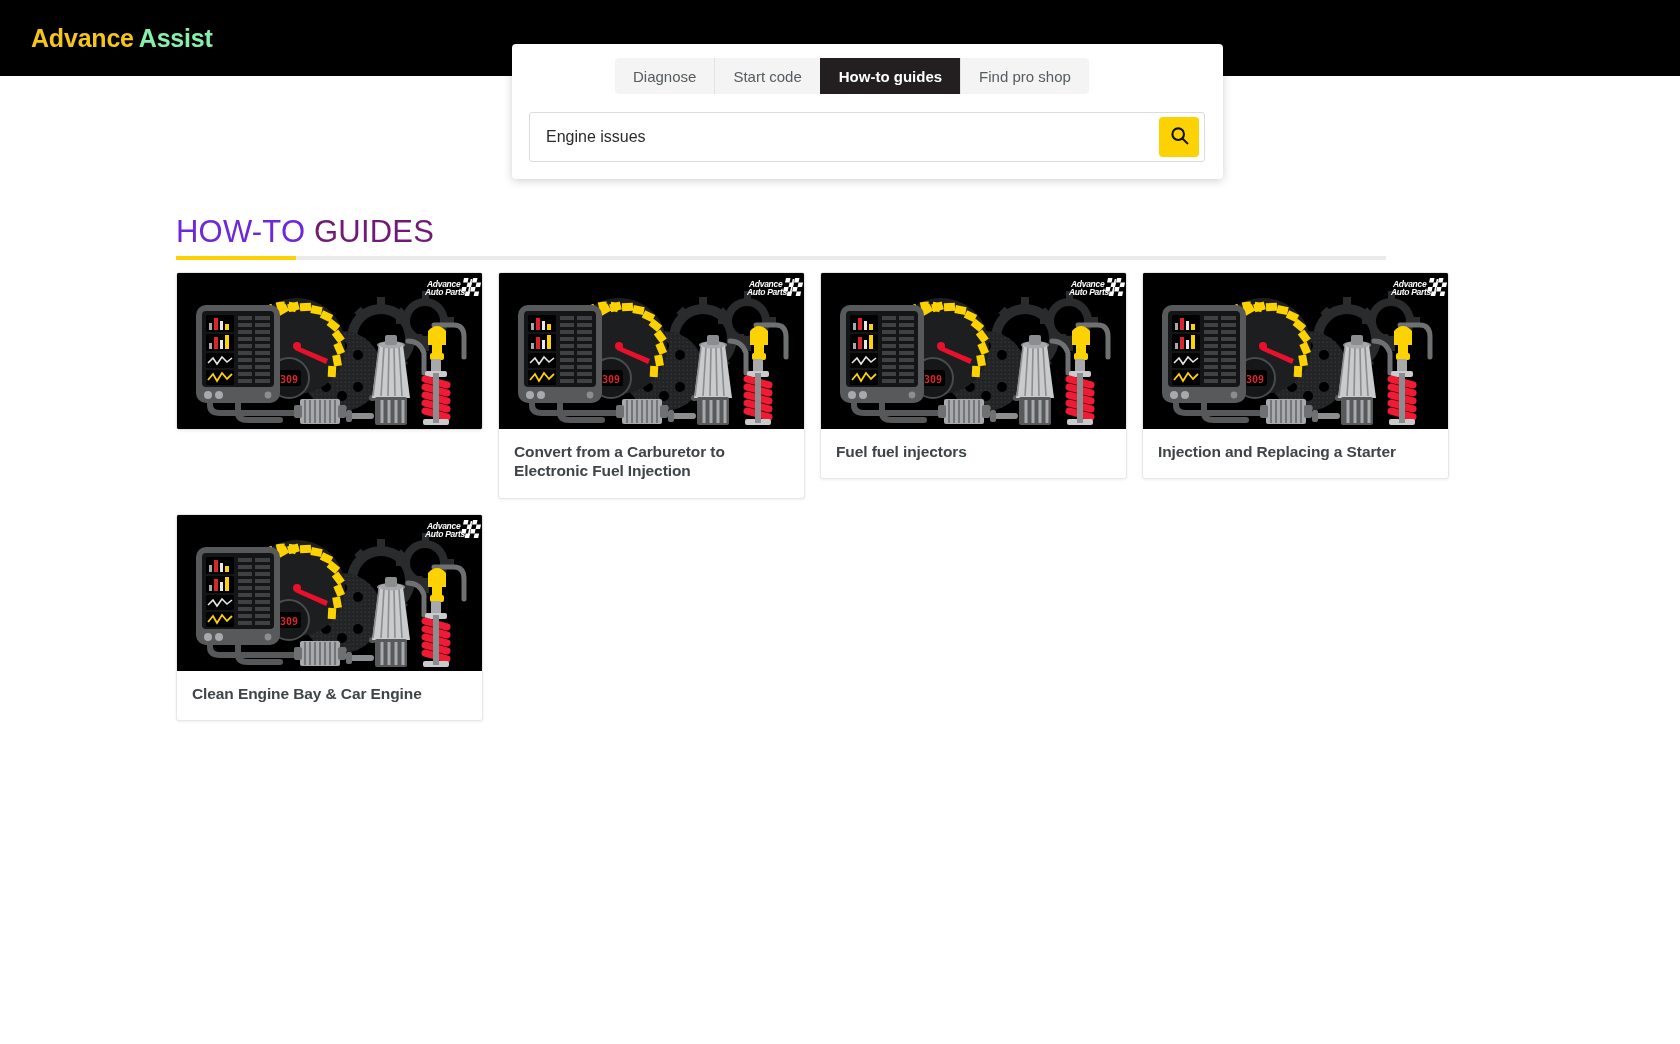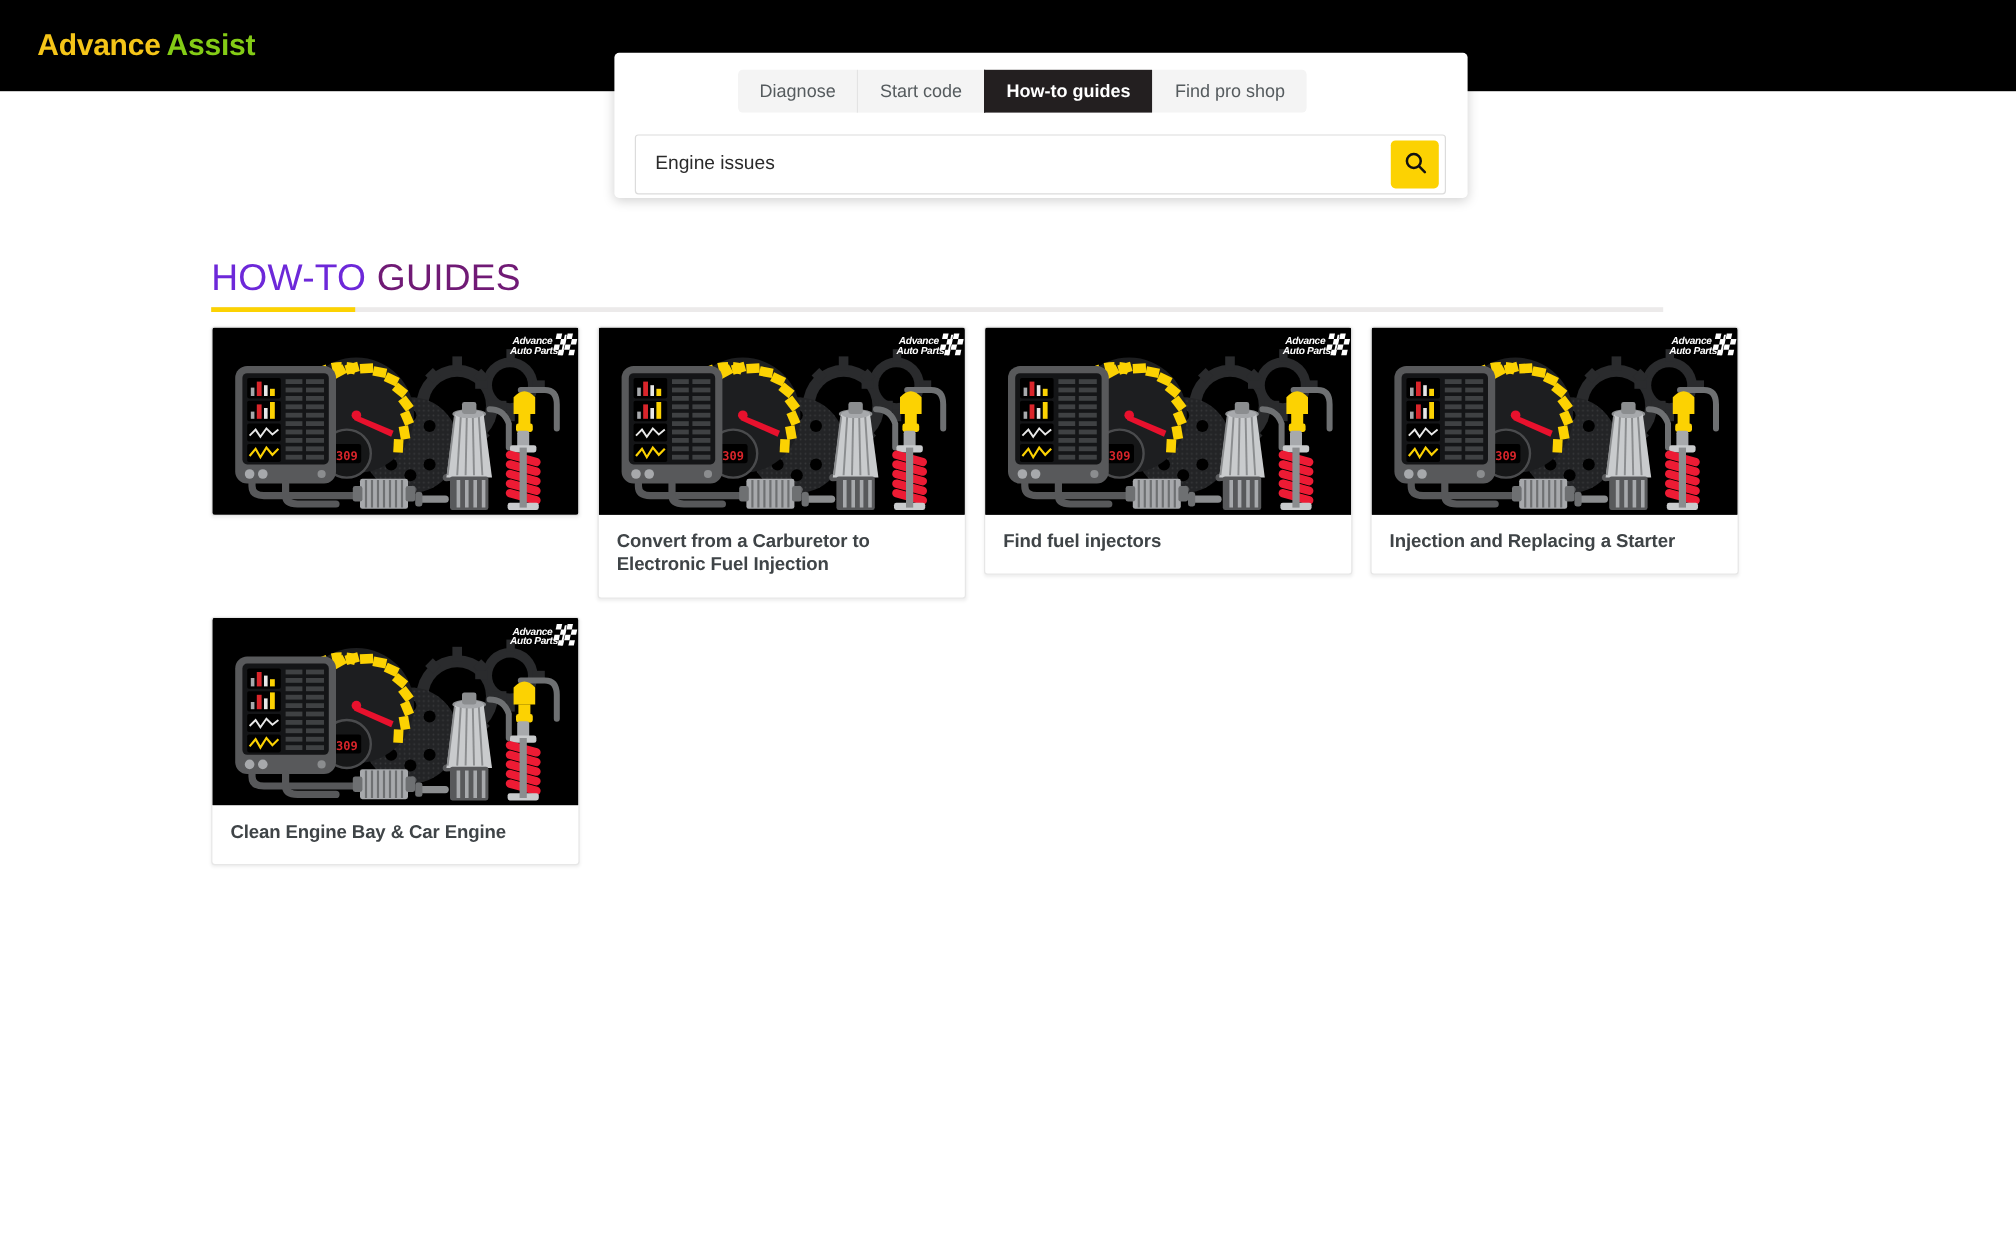--- a/index.html
+++ b/index.html
@@ -20,27 +20,27 @@
   }
   .brand {
     position: absolute;
     left: 31px; top: 24px;
     font-size: 25px;
     font-weight: bold;
     letter-spacing: -0.2px;
     white-space: nowrap;
   }
   .brand-advance { color: #f5c518; }
-  .brand-assist  { color: #84cc16; margin-left: 5px; }
+  .brand-assist  { color: #86efac; margin-left: 5px; }
 
   
   .search-panel {
     position: absolute;
     left: 512px; top: 44px;
-    width: 711px; height: 121px;
+    width: 711px; height: 135px;
     background: #ffffff;
     border-radius: 4px;
     box-shadow: 0 2px 10px rgba(0,0,0,0.18);
     z-index: 3;
   }
   .tabs {
     position: absolute;
     left: 103px; top: 14px;
     display: flex;
     border-radius: 4px;
@@ -821,21 +821,21 @@
           <rect x="0" y="9" width="4.5" height="4.5" fill="#ffffff"></rect>
           <rect x="9" y="9" width="4.5" height="4.5" fill="#ffffff"></rect>
           <rect x="4.5" y="13.5" width="4.5" height="4.5" fill="#ffffff"></rect>
           <rect x="13.5" y="13.5" width="4.5" height="4.5" fill="#ffffff"></rect>
         </g>
       </g>
     </g>
           </svg>
       </div>
       <div class="card-body">
-        <div class="card-title">Find fuel injectors</div>
+        <div class="card-title">Fuel fuel injectors</div>
       </div>
     </div>
 
     <div class="card">
       <div class="card-media">
         <svg viewBox="0 0 307 156" preserveAspectRatio="xMidYMid slice">
             <g>
       <rect x="0" y="0" width="307" height="156" fill="#000000"></rect>
 
       <g fill="#2a2b2d">

